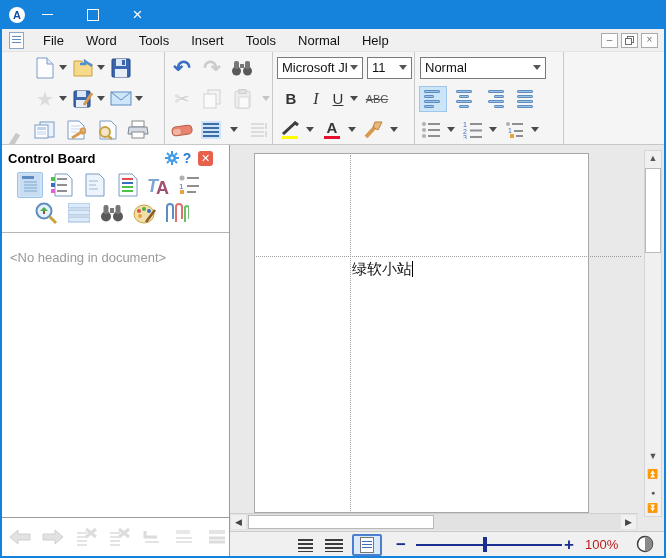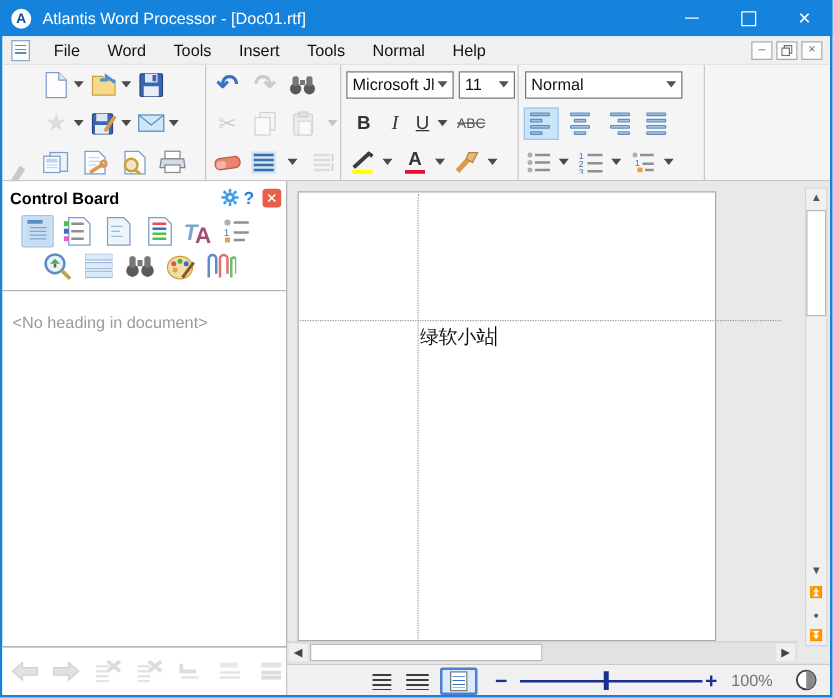--- a/index.html
+++ b/index.html
@@ -59,38 +59,38 @@
   .alignbtn.sel { background:#cce4f7; border:1px solid #9ec6ea; }
   .bars { display:flex; flex-direction:column; gap:2px; width:18px; }
   .bars i { height:3px; background:linear-gradient(#b9d4ee,#7eaedc); border:1px solid #5c8cc0; border-radius:1px; }
   .chevL { position:absolute; left:3px; top:78px; width:18px; height:34px; }
   .chevR { position:absolute; right:5px; top:92px; width:22px; height:28px; }
 
   
   .main { position:absolute; left:2px; top:145px; width:662px; height:411px; }
   .left-panel { position:absolute; left:0; top:0; width:228px; height:411px; background:#fff;
                 border-right:1px solid #9c9c9c; }
-  .cb-header { height:24px; display:flex; align-items:center; padding:2px 4px 0 6px; }
+  .cb-header { height:24px; display:flex; align-items:center; padding:2px 16px 0 6px; }
   .cb-title { font-weight:bold; font-size:13px; color:#000; flex:1; }
   .cb-q { color:#2a7fd4; font-weight:bold; font-size:14px; width:16px; text-align:center; }
   .cb-x { width:15px; height:15px; background:#e8604c; color:#fff; border-radius:3px; font-size:11px;
           display:flex; align-items:center; justify-content:center; margin-left:3px; }
   .cb-icons1 { position:absolute; left:0; top:27px; width:228px; height:28px; }
   .cb-icons2 { position:absolute; left:0; top:55px; width:228px; height:28px; }
   .cb-ic { position:absolute; width:26px; height:26px; display:flex; align-items:center; justify-content:center; }
   .cb-ic.sel { background:#cfe3f7; border:1px solid #a0c4e8; border-radius:2px; }
   .cb-sep { position:absolute; left:0; top:87px; width:227px; border-top:1px solid #b6b6b6; }
   .cb-empty { position:absolute; left:8px; top:105px; font-size:13px; color:#9a9a9a; }
   .cb-bottom { position:absolute; left:0; top:372px; width:227px; height:39px; border-top:1px solid #9c9c9c;
                display:flex; align-items:center; gap:9px; padding-left:6px; background:#fff; }
   .nav-ic { width:26px; height:22px; display:flex; align-items:center; justify-content:center; }
 
   
   .doc-area { position:absolute; left:228px; top:0; width:434px; height:411px; background:#e9e9e9; }
-  .page { position:absolute; left:8px; top:8px; width:335px; height:360px; background:#fff;
+  .page { position:absolute; left:24px; top:8px; width:335px; height:360px; background:#fff;
           border:1px solid #a8a8a8; }
   .marg-v { position:absolute; left:95px; top:1px; height:358px; border-left:1px dotted #9d9d9d; }
   .marg-h { position:absolute; left:1px; top:102px; width:385px; border-top:1px dotted #9d9d9d; }
   .doc-text { position:absolute; left:97px; top:106px; font-size:15px; color:#111;
               font-family:"Liberation Sans", sans-serif; }
   .caret { display:inline-block; width:1px; height:16px; background:#000; vertical-align:-3px; }
 
   .vscroll { position:absolute; left:414px; top:5px; width:18px; height:367px; background:#f0f0f0;
              border:1px solid #d5d5d5; }
   .sbtn { position:absolute; left:0; width:16px; height:15px; background:#f0f0f0; display:flex;
@@ -108,32 +108,31 @@
   .viewbtn { position:absolute; top:3px; width:24px; height:20px; display:flex; align-items:center; justify-content:center; }
   .viewbtn .lines { width:15px; height:13px;
       background:repeating-linear-gradient(#3c3c3c 0 2px, transparent 2px 4px); }
   .viewbtn.sel { width:30px; height:22px; top:2px; border:2px solid #4c7fd0; background:#dcebfb; border-radius:2px; }
   .viewbtn.sel .pg { width:14px; height:16px; background:#fff; border:1px solid #777; padding:2px 1px; }
   .viewbtn.sel .pg i { display:block; height:9px;
       background:repeating-linear-gradient(#3a6fc0 0 1px, transparent 1px 3px); margin-top:1px; }
   .zoom-minus,.zoom-plus { position:absolute; top:3px; font-size:17px; font-weight:bold; color:#1a2f8f; }
   .zoom-track { position:absolute; left:186px; top:12px; width:146px; height:2px; background:#1a2f8f; }
   .zoom-thumb { position:absolute; left:253px; top:5px; width:4px; height:15px; background:#1a2f8f; }
-  .zoom-label { position:absolute; left:355px; top:5px; font-size:13px; color:#737373; }
+  .zoom-label { position:absolute; left:355px; top:5px; font-size:13px; color:#b91c1c; }
 
   .dis { opacity:1; }
 </style>
 </head>
 <body>
 
 <div class="window">
 
   <div class="titlebar">
     <div class="app-ico">A</div>
-    <div class="title-text">Atlantis Word Processor - [Doc01.rtf]</div>
     <div class="winbtn min"></div>
     <div class="winbtn max"></div>
     <div class="winbtn cls">×</div>
   </div>
 
   <div class="menubar">
     <span class="menu-doc-ico"></span>
     <span class="menu-item">File</span>
     <span class="menu-item">Word</span>
     <span class="menu-item">Tools</span>

